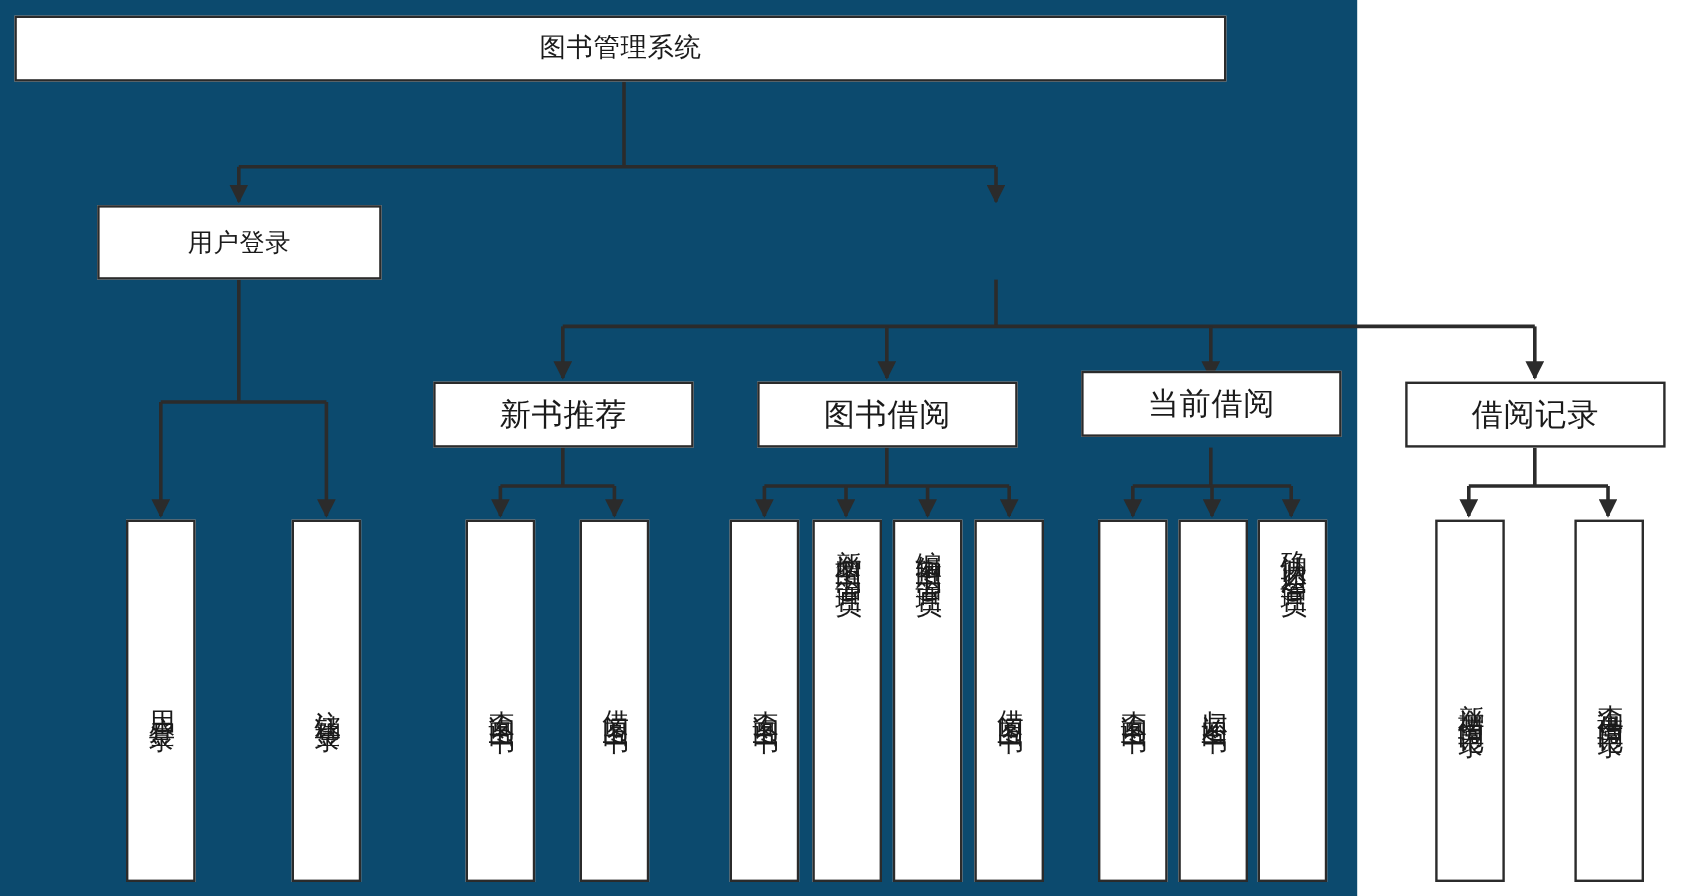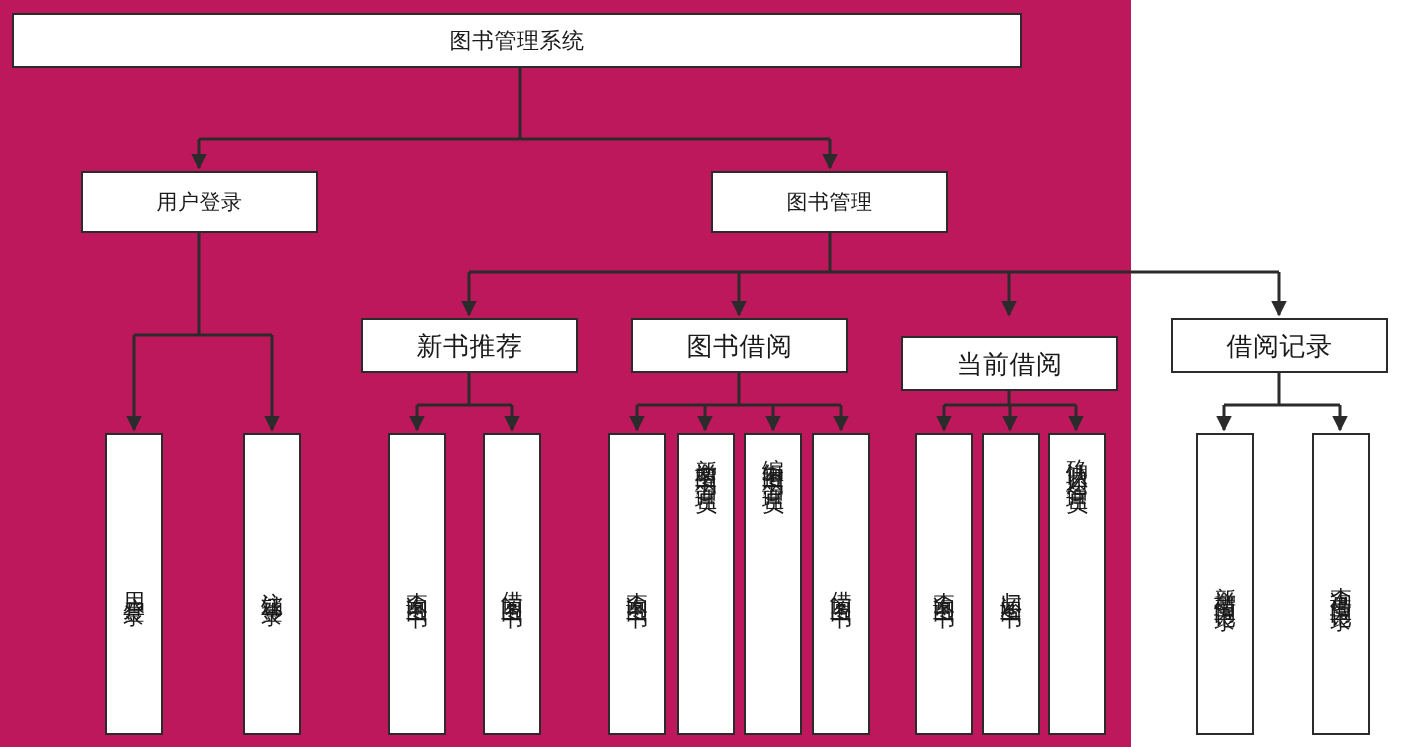--- a/index.html
+++ b/index.html
@@ -11,21 +11,21 @@
   body {
     width: 1405px;
     height: 747px;
     overflow: hidden;
     font-family: "DejaVu Sans", "Liberation Sans", sans-serif;
   }
   #diagram-root {
     position: relative;
     width: 1131px;
     height: 747px;
-    background: #be185d;
+    background: #0c4a6e;
   }
   svg.edges {
     position: absolute;
     left: 0;
     top: 0;
     width: 1405px;
     height: 747px;
     overflow: visible;
   }
   .node {
@@ -134,31 +134,28 @@
     </g>
   </svg>
 
   <div class="node root" style="left:12px; top:13px; width:1010px; height:55px;">
     <span class="node-label">图书管理系统</span>
   </div>
 
   <div class="node level2" style="left:81px; top:171px; width:237px; height:62px;">
     <span class="node-label">用户登录</span>
   </div>
-  <div class="node level2" style="left:711px; top:171px; width:237px; height:62px;">
-    <span class="node-label">图书管理</span>
-  </div>
 
   <div class="node level3" style="left:361px; top:318px; width:217px; height:55px;">
     <span class="node-label">新书推荐</span>
   </div>
   <div class="node level3" style="left:631px; top:318px; width:217px; height:55px;align-items:center;">
     <span class="node-label">图书借阅</span>
   </div>
-  <div class="node level3" style="left:901px; top:336px; width:217px; height:55px;">
+  <div class="node level3" style="left:901px; top:309px; width:217px; height:55px;">
     <span class="node-label">当前借阅</span>
   </div>
   <div class="node level3" style="left:1171px; top:318px; width:217px; height:55px;justify-content:center;">
     <span class="node-label">借阅记录</span>
   </div>
 
   <div class="node leaf centered" style="left:105px; top:433px; width:58px; height:302px;">
     <span class="node-label">用户登录</span>
   </div>
   <div class="node leaf centered" style="left:243px; top:433px; width:58px; height:302px;">

